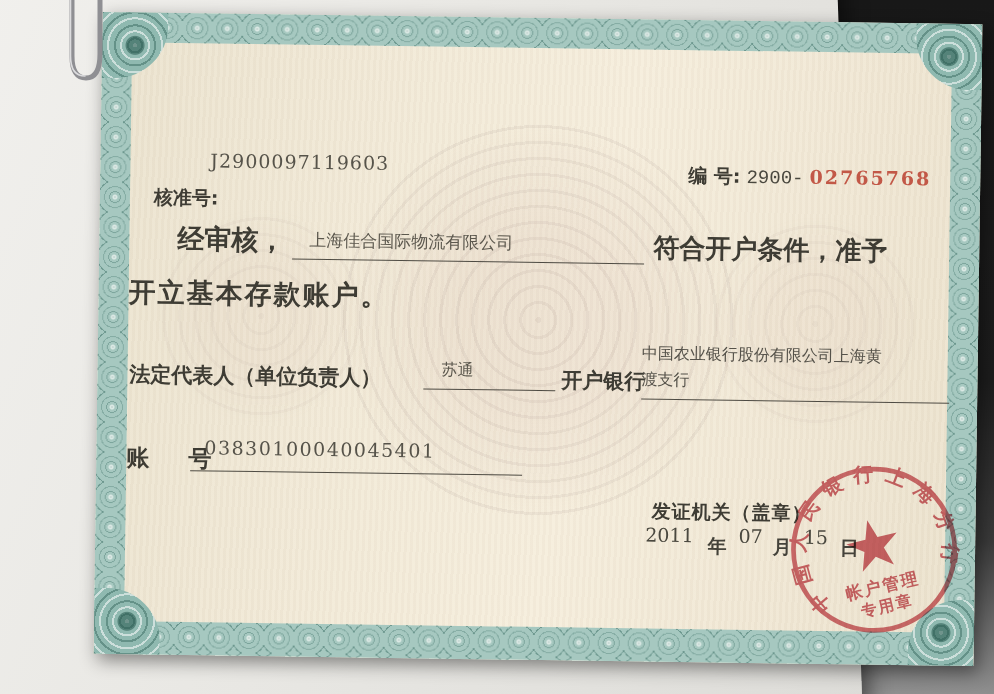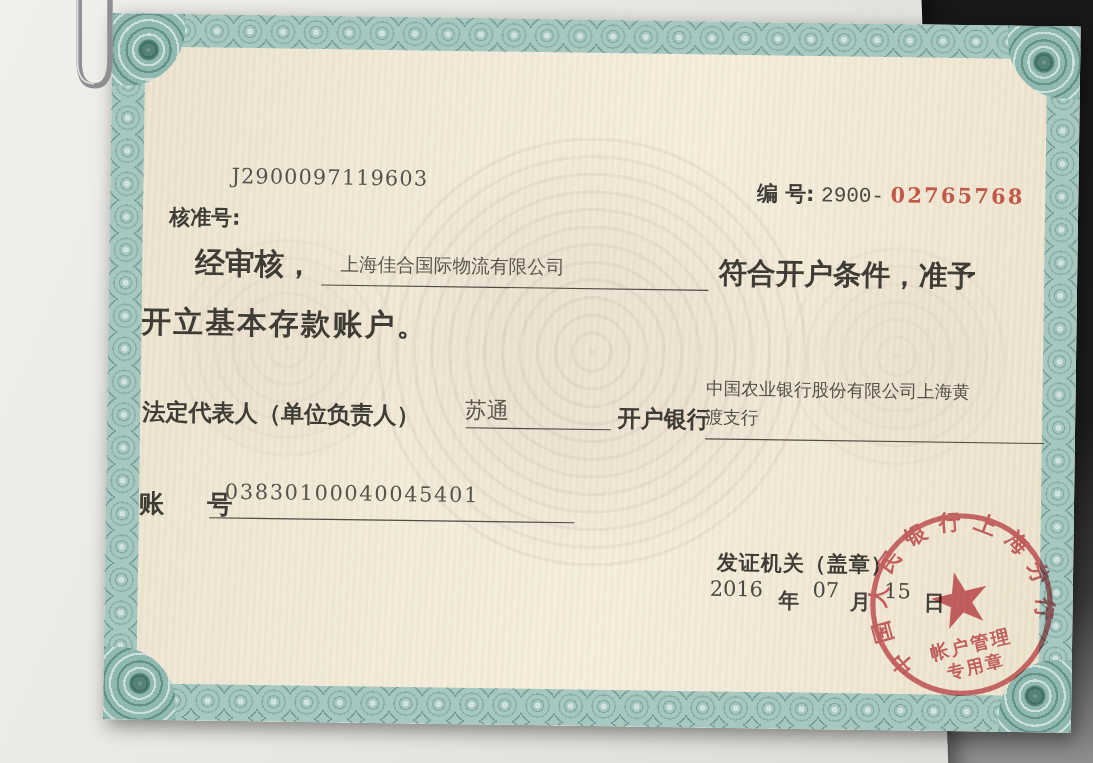--- a/index.html
+++ b/index.html
@@ -69,21 +69,21 @@
   .f-approval-value{left:80px;top:106px;font-size:19px;}
   .f-serial{left:558px;top:113px;font-size:19px;}
   .f-serial .num{color:#c25847;font-weight:600;letter-spacing:2px;font-family:"DejaVu Serif",serif;}
   .f-serial .pfx{color:#4a483f;font-family:Liberation Mono, monospace;}
   .f-review-lead{left:48px;top:178px;font-size:27px;}
   .f-company{left:180px;top:184px;font-size:17px;color:#5c584e;}
   .l-company{left:163px;top:214px;width:352px;}
   .f-review-tail{left:524px;top:181px;font-size:26px;}
   .f-review-line2{left:0px;top:232px;font-size:27px;letter-spacing:2px;}
   .f-lr-label{left:2px;top:318px;font-size:21px;}
-  .f-lr-value{left:295px;top:313px;font-size:20px;color:#5c584e;}
+  .f-lr-value{left:314px;top:313px;font-size:16px;color:#5c584e;}
   .l-lr{left:296px;top:342px;width:132px;}
   .f-bank-label{left:434px;top:318px;font-size:21px;}
   .f-bank-lines{left:514px;top:291px;font-size:16px;line-height:26px;color:#55524a;white-space:normal;width:322px;}
   .l-bank{left:514px;top:349px;width:308px;}
   .f-acct-label{left:0px;top:400px;font-size:23px;letter-spacing:8px;}
   .f-acct-value{left:78px;top:393px;font-size:19px;letter-spacing:1.5px;}
   .l-acct{left:64px;top:427px;width:332px;}
   .f-issuer{left:526px;top:449px;font-size:19px;letter-spacing:1px;}
   .f-date{left:520px;top:473px;font-size:19px;color:#44423a;}
   .f-date .n{font-family:"DejaVu Serif",serif;color:#4a483f;}
@@ -147,21 +147,21 @@
       </div>
       <div class="line l-bank"></div>
 
       <div class="abs lbl f-acct-label">账　号</div>
       <div class="abs typed f-acct-value">03830100040045401</div>
       <div class="line l-acct"></div>
 
       <div class="abs lbl f-issuer">发证机关（盖章）</div>
 
       <div class="abs f-date">
-        <span class="n">2016</span><span class="u g1">年</span><span class="n g2">07</span><span class="u g3">月</span><span class="n g2">15</span><span class="u g2">日</span>
+        <span class="n">2011</span><span class="u g1">年</span><span class="n g2">07</span><span class="u g3">月</span><span class="n g2">15</span><span class="u g2">日</span>
       </div>
 
       <svg class="stamp" viewBox="0 0 170 170">
         <circle cx="85" cy="85" r="77" fill="none" stroke="#c9545e" stroke-width="4.5" opacity="0.95"></circle>
         <path id="ringArc" d="M 38.3,131.7 A 66,66 0 1 1 131.7,131.7" fill="none"></path>
         <text font-size="19" fill="#c9545e" letter-spacing="10" font-weight="bold" font-family="DejaVu Sans, sans-serif">
           <textPath href="#ringArc" startOffset="6">中国人民银行上海分行</textPath>
         </text>
         <polygon points="85,56 90.9,73.9 109.7,74 94.5,85.1 100.3,103 85,92 69.7,103 75.5,85.1 60.3,74 79.1,73.9" fill="#c9545e"></polygon>
         <text x="85" y="126" text-anchor="middle" font-size="16" font-weight="bold" fill="#c9545e" letter-spacing="2" font-family="DejaVu Sans, sans-serif">帐户管理</text>

